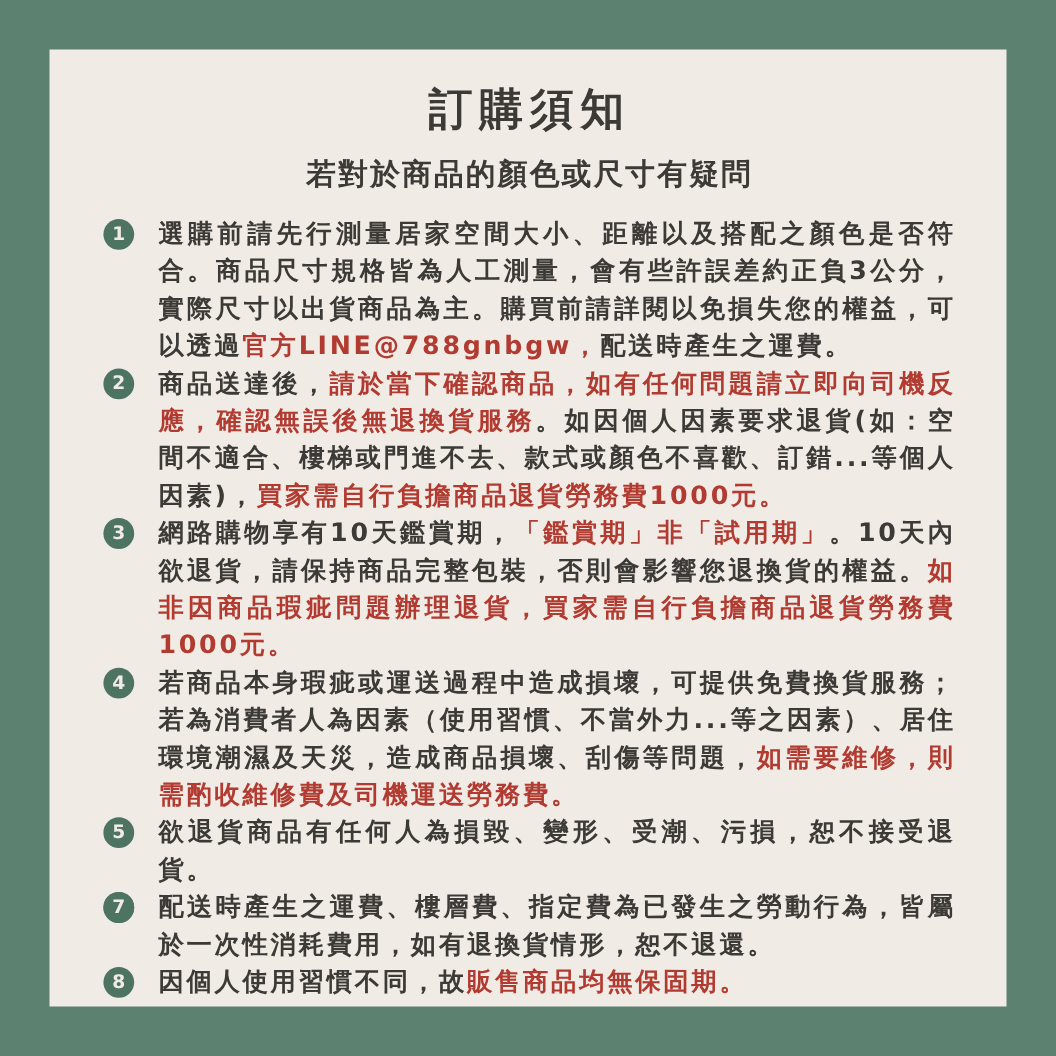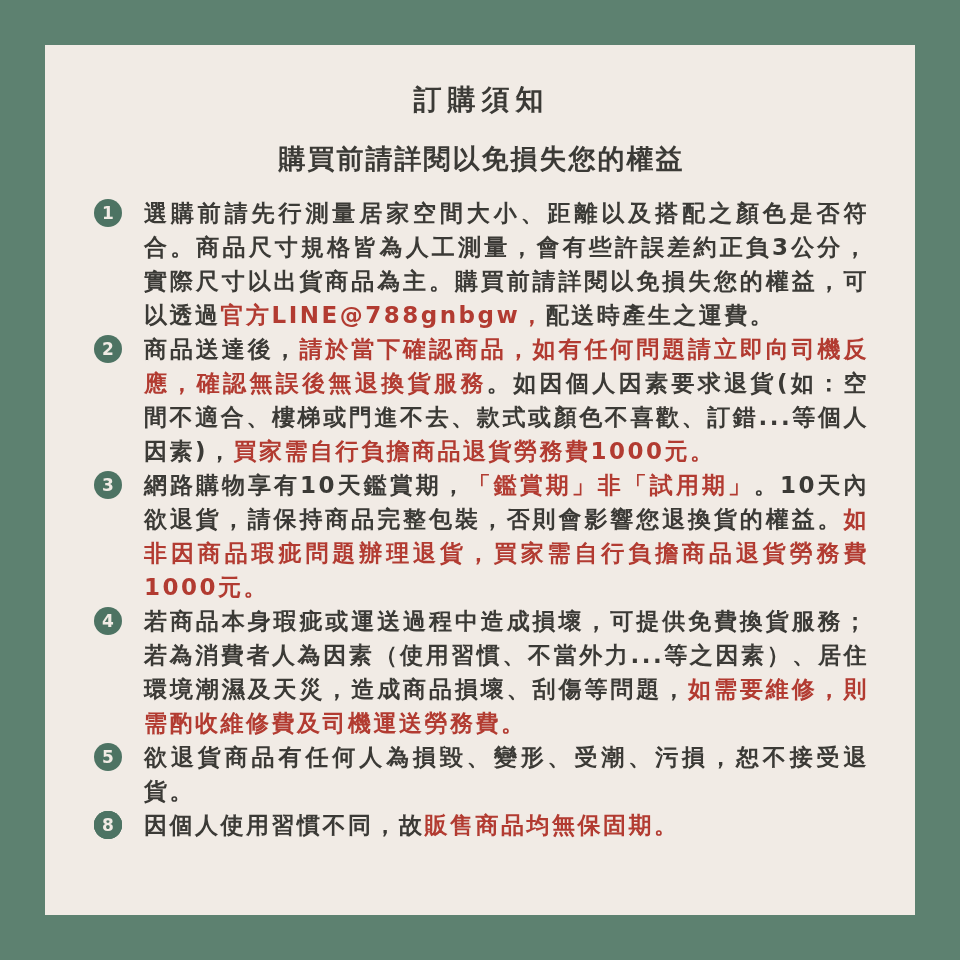--- a/index.html
+++ b/index.html
@@ -22,21 +22,21 @@
     padding:45px;
   }
   .panel{
     width:870px;height:870px;
     background:var(--panel);
     padding:32px 46px 0 49px;
     overflow:hidden;
   }
   .title{
     text-align:center;
-    font-size:28px;
+    font-size:40px;
     font-weight:800;
     letter-spacing:6px;
     color:var(--ink);
     line-height:46px;
   }
   .subtitle{
     text-align:center;
     font-size:27px;
     font-weight:800;
     letter-spacing:2px;
@@ -75,25 +75,25 @@
     justify-content:center;
   }
   .seg-red{color:var(--red);}
 </style>
 </head>
 <body>
 
 <div class="page">
   <div class="panel">
     <h1 class="title">訂購須知</h1>
-    <h2 class="subtitle">購買前請詳閱以免損失您的權益</h2>
+    <h2 class="subtitle">若對於商品的顏色或尺寸有疑問</h2>
     <ul class="notice-list">
         <li><span class="badge">1</span><span class="seg-ink">選購前請先行測量居家空間大小、距離以及搭配之顏色是否符合。商品尺寸規格皆為人工測量，會有些許誤差約正負3公分，實際尺寸以出貨商品為主。購買前請詳閱以免損失您的權益，可以透過</span><span class="seg-red">官方LINE@788gnbgw，</span><span class="seg-ink">配送時產生之運費。</span></li>
         <li><span class="badge">2</span><span class="seg-ink">商品送達後，</span><span class="seg-red">請於當下確認商品，如有任何問題請立即向司機反應，確認無誤後無退換貨服務</span><span class="seg-ink">。如因個人因素要求退貨(如：空間不適合、樓梯或門進不去、款式或顏色不喜歡、訂錯...等個人因素)，</span><span class="seg-red">買家需自行負擔商品退貨勞務費1000元。</span></li>
         <li><span class="badge">3</span><span class="seg-ink">網路購物享有10天鑑賞期，</span><span class="seg-red">「鑑賞期」非「試用期」</span><span class="seg-ink">。10天內欲退貨，請保持商品完整包裝，否則會影響您退換貨的權益。</span><span class="seg-red">如非因商品瑕疵問題辦理退貨，買家需自行負擔商品退貨勞務費1000元。</span></li>
         <li><span class="badge">4</span><span class="seg-ink">若商品本身瑕疵或運送過程中造成損壞，可提供免費換貨服務；若為消費者人為因素（使用習慣、不當外力...等之因素）、居住環境潮濕及天災，造成商品損壞、刮傷等問題，</span><span class="seg-red">如需要維修，則需酌收維修費及司機運送勞務費。</span></li>
         <li><span class="badge">5</span><span class="seg-ink">欲退貨商品有任何人為損毀、變形、受潮、污損，恕不接受退貨。</span></li>
         <li><span class="badge">6</span></li>
-        <li><span class="badge">7</span></li>
+        <li><span class="badge">7</span><span class="seg-ink">配送時產生之運費、樓層費、指定費為已發生之勞動行為，皆屬於一次性消耗費用，如有退換貨情形，恕不退還。</span></li>
         <li><span class="badge">8</span><span class="seg-ink">因個人使用習慣不同，故</span><span class="seg-red">販售商品均無保固期。</span></li>
       </ul>
   </div>
 </div>
 
 </body></html>

